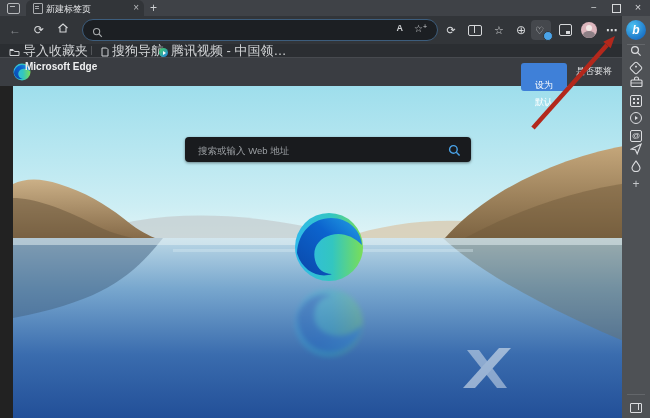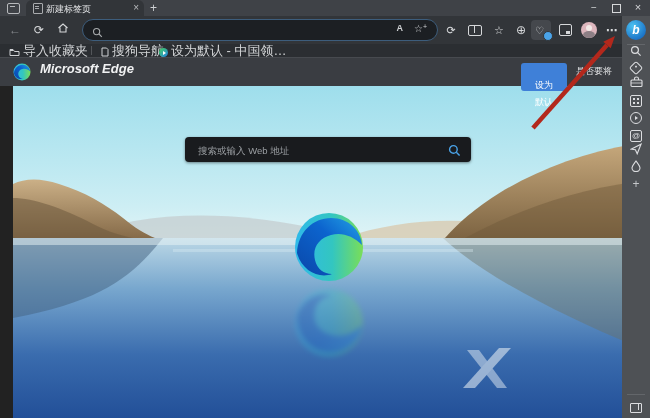--- a/index.html
+++ b/index.html
@@ -51,21 +51,21 @@
   .bookmarks{position:absolute;left:0;top:44px;width:622px;height:13px;background:#2b2e32;z-index:4;}
   .bm{position:absolute;top:0;height:13px;font-size:13px;color:#d3d5d7;line-height:13px;white-space:nowrap;}
   .bm svg,.bm .fvc{vertical-align:-2px;margin-right:3px;}
   .bm1{left:9px;} .bm2{left:101px;text-align:right;} .bm3{left:159px;}
   .bm-div{position:absolute;left:91px;top:2px;width:1px;height:9px;background:#53565a;}
   .fvc{display:inline-block;width:9px;height:9px;border-radius:50%;background:linear-gradient(135deg,#47d45a,#1f7fe8);position:relative;}
   .fvc:after{content:"";position:absolute;left:3.5px;top:2.5px;border-left:3px solid #fff;border-top:2px solid transparent;border-bottom:2px solid transparent;}
   
   .banner{position:absolute;left:0;top:57px;width:622px;height:29px;background:#3a3d42;border-top:1px solid #474a4f;box-sizing:border-box;z-index:4;}
   .banner-logo{position:absolute;left:13px;top:5px;width:18px;height:18px;}
-  .banner-title{position:absolute;left:40px;top:3px;font-size:13px;font-weight:bold;color:#f0f1f2;font-style:italic;}
+  .banner-title{position:absolute;left:25px;top:3px;font-size:10px;font-weight:bold;color:#f0f1f2;}
   .banner-msg{position:absolute;left:40px;top:14px;font-size:9px;color:#c7c9cc;}
   .btn-primary{position:absolute;left:521px;top:5px;width:46px;height:17px;background:#3f80d8;border:none;border-radius:3px;color:#fff;font-size:9px;line-height:17px;text-align:center;padding:14px;}
   .btn-secondary{position:absolute;left:571px;top:5px;width:46px;height:17px;background:transparent;border:none;color:#e3e4e6;font-size:9px;line-height:17px;text-align:center;padding:0;}
   
   .content{position:absolute;left:13px;top:86px;width:622px;height:332px;overflow:hidden;z-index:1;padding-left:48px;}
   .content svg.wp{position:absolute;left:0;top:0;}
   .searchbox{position:absolute;left:172px;top:51px;width:286px;height:25px;background:#191b1e;border-radius:4px;box-shadow:0 1px 3px rgba(0,0,0,.45);}
   .searchbox input{position:absolute;left:11px;top:4px;width:240px;height:17px;background:transparent;border:none;outline:none;font-size:9.5px;color:#e6e7e9;}
   .searchbox input::placeholder{color:#9b9fa3;}
   .searchbox .mag{position:absolute;right:10px;top:6px;}
@@ -146,21 +146,21 @@
           <path d="M1 2.5 V7.5 H10 V3.5 H5.5 L4.5 2.5 Z M1 2.5 V1.5 H4 L5 2.5" fill="none" stroke="#cfd1d4" stroke-width="1"></path>
         </svg><span>导入收藏夹</span>
     </span>
     <span class="bm-div"></span>
     <span class="bm bm2">
       <svg width="8" height="10" viewBox="0 0 8 10">
           <path d="M1 1 H5.5 L7 2.5 V9 H1 Z" fill="none" stroke="#cfd1d4" stroke-width="1"></path>
         </svg><span>搜狗导航</span>
     </span>
     <span class="bm bm3">
-      <span class="fvc"></span><span>设为默认 - 中国领…</span>
+      <span class="fvc"></span><span>腾讯视频 - 中国领…</span>
     </span>
   </div>
 
   <div class="banner">
     <span class="banner-logo">
       <svg width="18" height="18" viewBox="0 0 72 72">
         <defs>
           <linearGradient id="bgrad1" x1="0" y1="0.5" x2="1" y2="0.5">
               <stop offset="0" stop-color="#2fb9ea"></stop>
               <stop offset="0.55" stop-color="#33c6c0"></stop>

